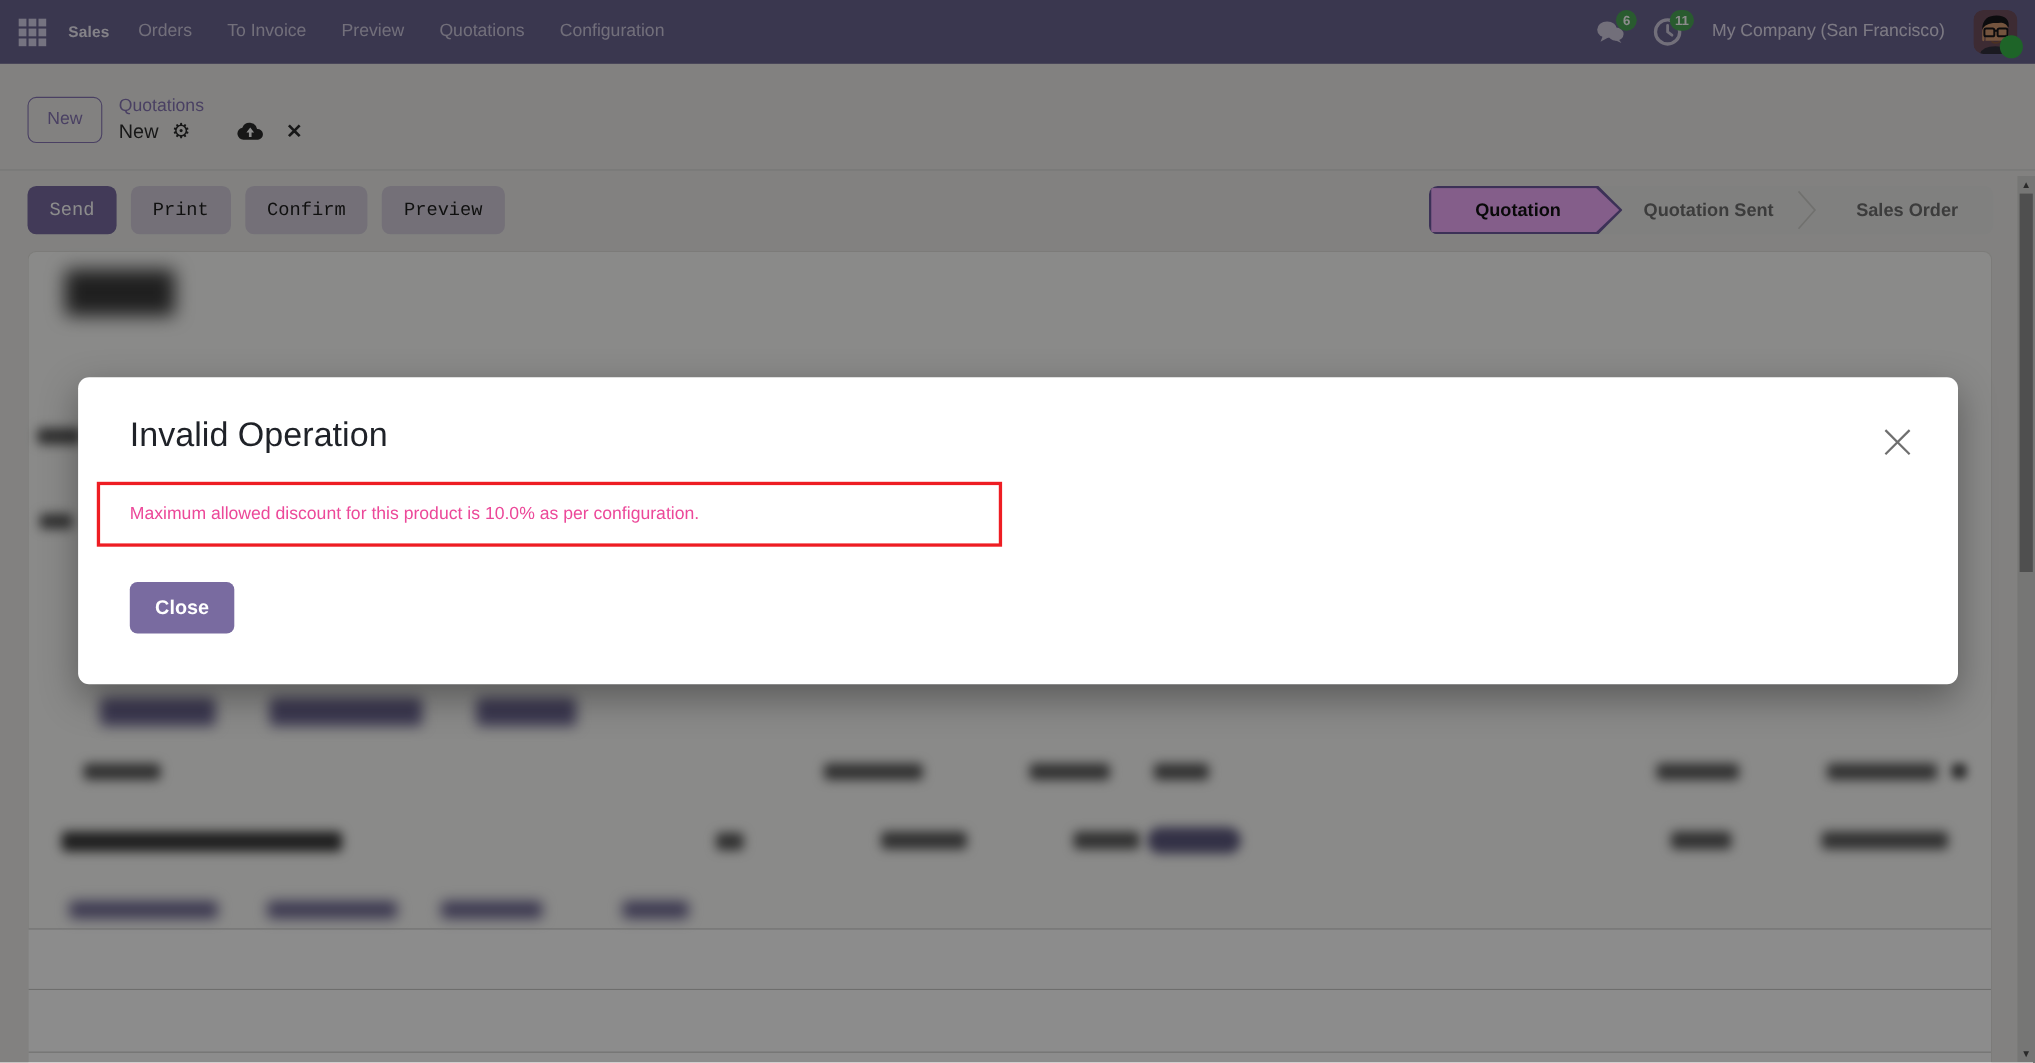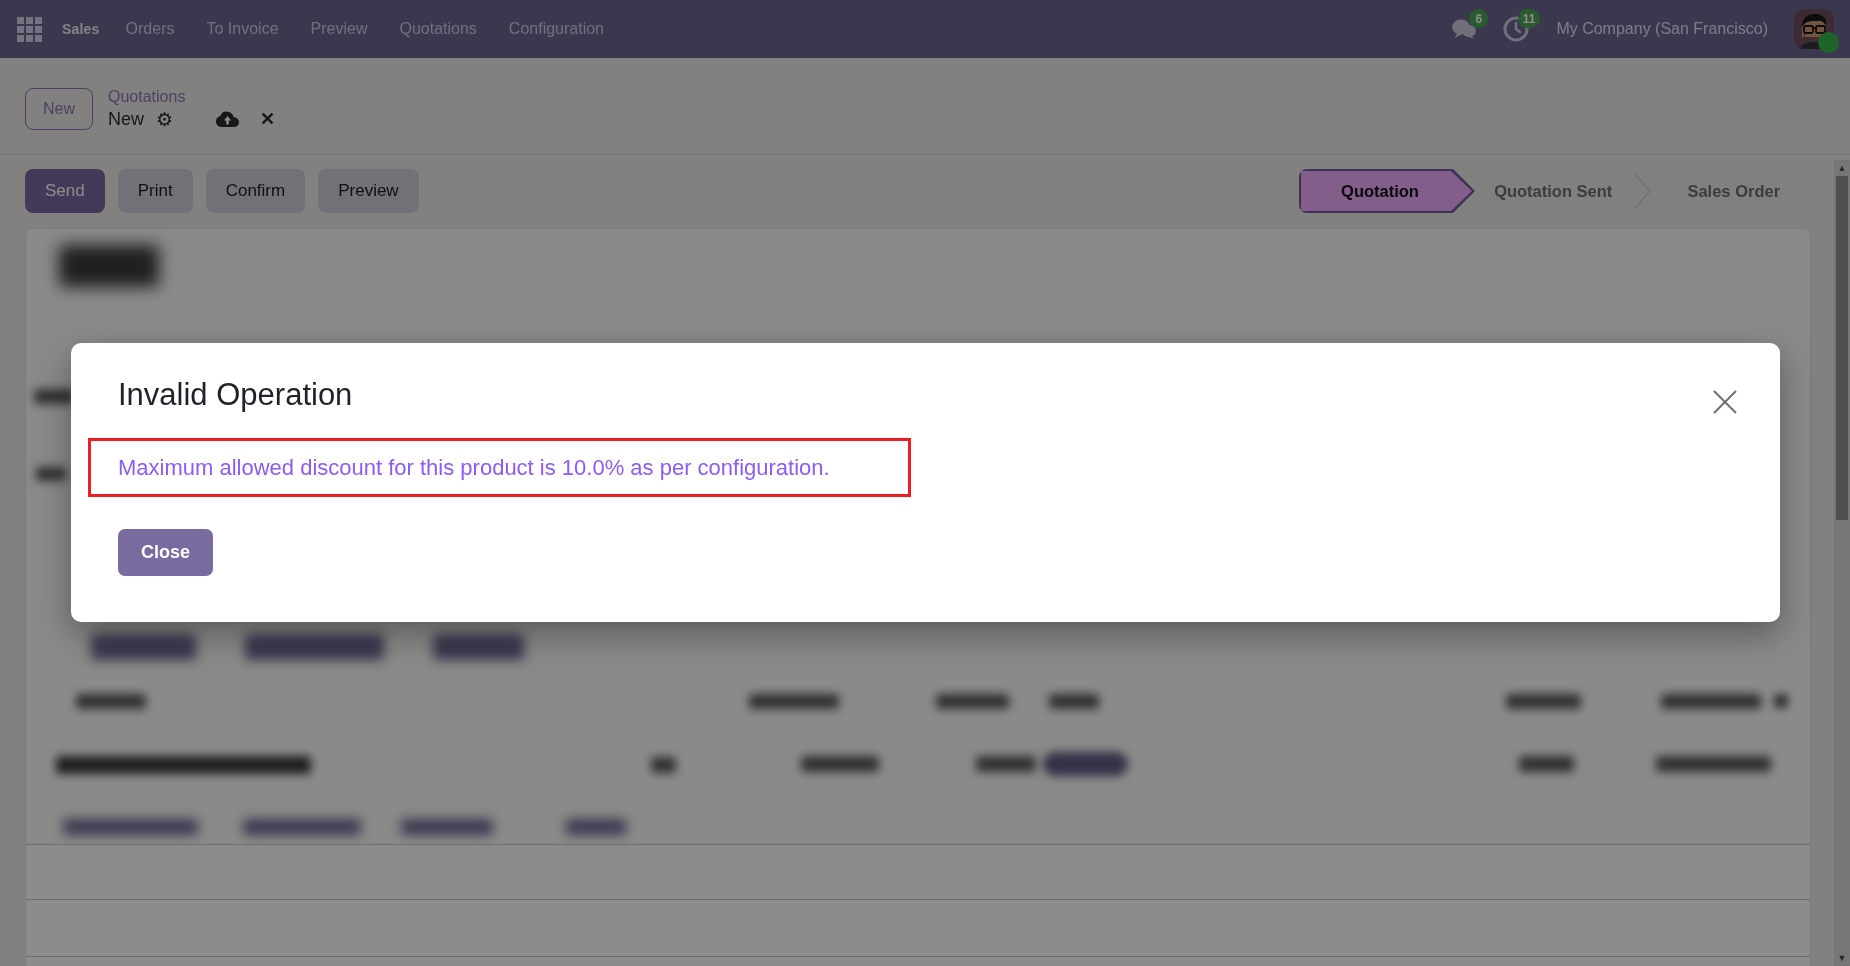--- a/index.html
+++ b/index.html
@@ -32,21 +32,21 @@
   .bc-current { color:#2d2d2d; font-size:18px; font-weight:500; }
   .gear { font-size:19px; color:#2b2b2b; cursor:pointer; line-height:1; }
   .dirty-group { display:flex; align-items:center; gap:20px; margin-left:30px; }
   .dirty-group svg, .discard-x { cursor:pointer; }
   .discard-x { font-size:18px; font-weight:bold; color:#2b2b2b; }
   .cp-divider { height:1px; background:rgba(0,0,0,0.10); }
 
   
   .action-bar { display:flex; align-items:flex-start; justify-content:space-between; margin:14px 38px 0 25px; }
   .btn-group { display:flex; gap:13px; }
-  .btn { border:none; border-radius:8px; height:44px; padding:0 20px; font-size:17px; font-weight:500; cursor:pointer; font-family:Liberation Sans, sans-serif; }
+  .btn { border:none; border-radius:8px; height:44px; padding:0 20px; font-size:17px; font-weight:500; cursor:pointer; font-family:Liberation Mono, monospace; }
   .btn-primary { background:#796ba0; color:#fff; }
   .btn-secondary { background:#d3cdda; color:#1c1c1c; }
 
   
   .statusbar { display:flex; align-items:stretch; width:513px; height:44px; background:#e9e9e7; border-radius:8px; overflow:hidden; }
   .stage-active { position:relative; width:176px; flex:none; }
   .stage-active .arrow-outer { position:absolute; inset:0; background:#6d5a9e; clip-path:polygon(0 0,154px 0,176px 50%,154px 100%,0 100%); }
   .stage-active .arrow-inner { position:absolute; inset:2px; background:#f0abfc; clip-path:polygon(0 0,150px 0,171px 50%,150px 100%,0 100%); display:flex; align-items:center; justify-content:center; }
   .stage-active .arrow-inner span { font-size:16.5px; font-weight:bold; color:#111; padding-right:14px; }
   .stage { flex:1; display:flex; align-items:center; justify-content:center; font-size:16.5px; font-weight:600; color:#6e6e6e; cursor:pointer; }
@@ -68,21 +68,21 @@
   .sb-arrow { position:absolute; left:0; right:0; height:14px; display:flex; align-items:center; justify-content:center; font-size:9px; color:#4d4d4d; cursor:pointer; }
   .sb-up { top:1px; } .sb-down { bottom:1px; }
   .sb-thumb { position:absolute; top:16px; left:2px; right:2px; height:344px; background:#909090; cursor:pointer; }
 
   
   .backdrop { position:absolute; inset:0; background:rgba(0,0,0,0.45); z-index:10; }
   .modal { position:absolute; left:71px; top:343px; width:1709px; height:279px; background:#ffffff; border-radius:10px; box-shadow:0 12px 34px rgba(0,0,0,0.35); z-index:20; }
   .modal-title { position:absolute; left:47px; top:34px; font-size:31px; font-weight:400; color:#1f2228; }
   .modal-close { position:absolute; top:44px; right:40px; width:30px; height:30px; cursor:pointer; }
   .alert-box { position:absolute; left:17px; top:95px; width:823px; height:59px; border:3px solid #ee1d23; display:flex; align-items:center; padding-left:27px; }
-  .alert-text { font-size:22px; color:#8b5cf6; }
+  .alert-text { font-size:16px; color:#ec4899; }
   .btn-close-modal { position:absolute; left:47px; top:186px; height:47px; padding:0 23px; background:#796ba0; color:#fff; border:none; border-radius:7px; font-size:18px; font-weight:600; cursor:pointer; font-family:inherit; }
 </style>
 </head>
 <body>
 
 <div class="viewport">
 
   <header class="navbar">
     <div class="apps-btn">
       <span class="grid-icon">

